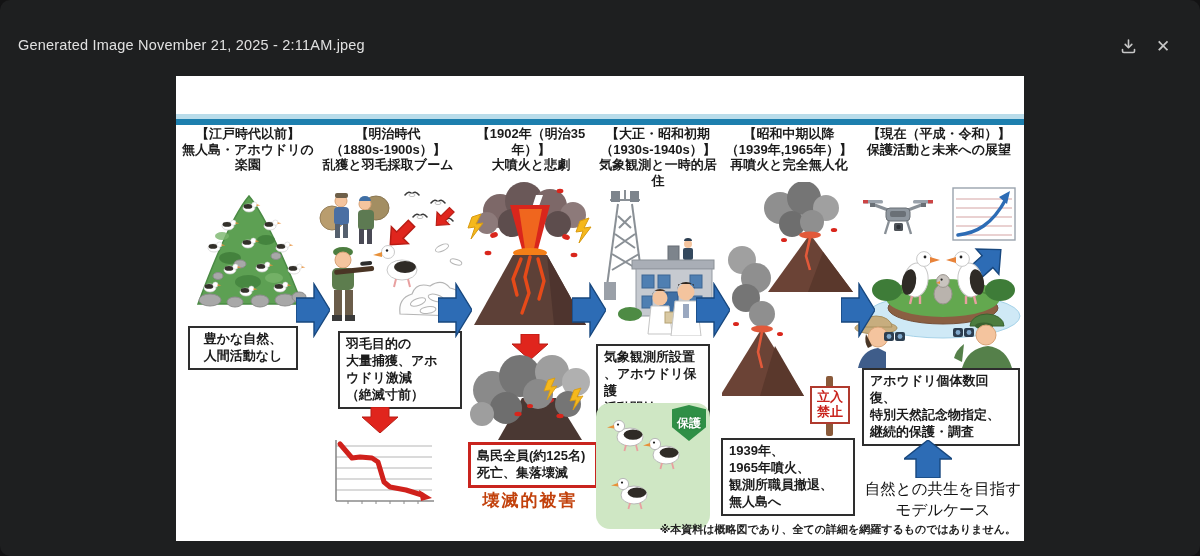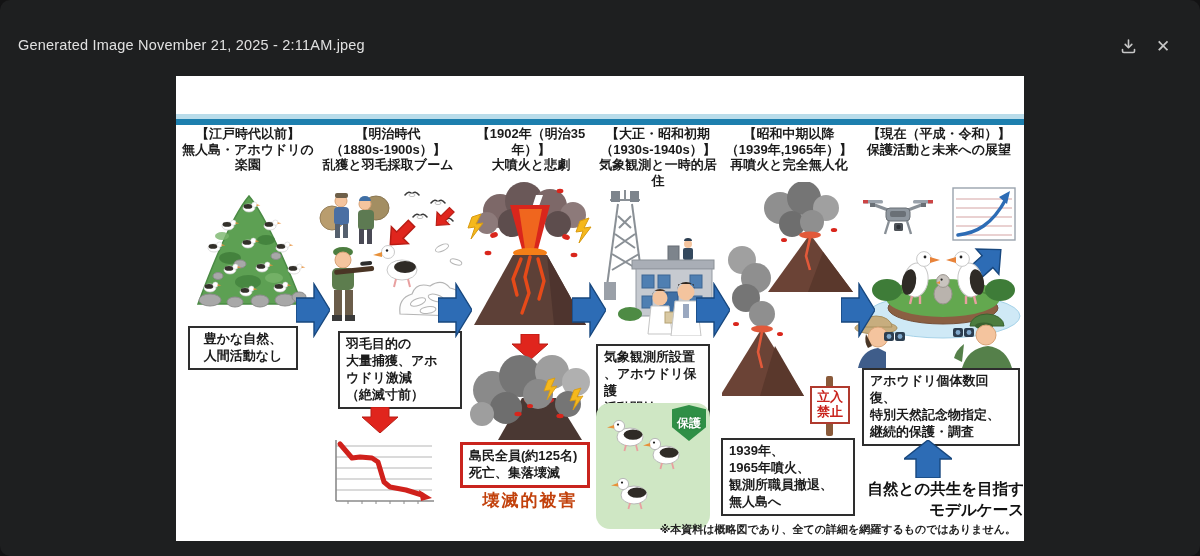--- a/index.html
+++ b/index.html
@@ -23,21 +23,21 @@
   .ttl-sub { font-size:20px; font-weight:bold; }
   .rule-light { position:absolute; left:0; top:38px; width:100%; height:5px; background:#b9dcea; }
   .rule-dark  { position:absolute; left:0; top:43px; width:100%; height:6px; background:#1d7fae; }
 
   .col-head { position:absolute; top:50px; font-size:13px; font-weight:bold; line-height:1.2; text-align:center; white-space:pre-line; }
 
   .box { position:absolute; background:#fff; border:2px solid #2e2e2e; font-size:13px; font-weight:bold; line-height:1.3; padding:3px 6px; white-space:pre-line; }
   .box-red { border:3px solid #c9241e; }
   .box-bold { font-weight:bold; }
   .cap-red { position:absolute; color:#c2410c; font-weight:bold; font-size:17px; text-align:center; letter-spacing:2px; }
-  .cap-bold { position:absolute; color:#111; font-weight:bold; font-size:15.5px; text-align:right; line-height:1.35; white-space:pre-line;padding-left:8px; }
+  .cap-bold { position:absolute; color:#111; font-weight:normal; font-size:15.5px; text-align:center; line-height:1.35; white-space:pre-line;padding-left:8px; }
   .footnote { position:absolute; right:8px; top:446px; font-size:11px; font-weight:bold; color:#222; }
 
   .green-panel { position:absolute; background:#cfe7c4; border-radius:14px; }
   .shield { position:absolute; width:34px; height:36px; background:#2f8f46; color:#fff; font-size:12px; font-weight:bold; display:flex; align-items:center; justify-content:center; clip-path:polygon(50% 0,100% 12%,100% 62%,50% 100%,0 62%,0 12%); text-shadow:0 0 2px #1c6a30; }
   .sign-post { position:absolute; background:#8a5a3a; border-radius:2px; }
   .sign { position:absolute; background:#fff; border:2px solid #b03a2e; color:#c9241e; font-weight:bold; font-size:13px; line-height:1.15; text-align:center; white-space:pre-line; padding:2px 3px; }
 </style>
 </head>
 <body>
 
@@ -267,21 +267,21 @@
         <circle cx="20" cy="66" r="12" fill="#9e9e9e"></circle>
       <polygon points="86,32 93,30 89,39 95,38 85,52 88,42 82,43" fill="#f5b81c" stroke="#d89a10" stroke-width=".8"></polygon>
       <polygon points="112,42 119,40 115,49 121,48 111,62 114,52 108,53" fill="#f5b81c" stroke="#d89a10" stroke-width=".8"></polygon>
       <g fill="#d9261c">
           <ellipse cx="56" cy="66" rx="3.6" ry="2.2"></ellipse>
           <ellipse cx="98" cy="68" rx="3.6" ry="2.2"></ellipse>
           <ellipse cx="68" cy="58" rx="3" ry="2"></ellipse>
         </g>
     </svg>
 
-    <div class="box box-red" style="left:284px; top:366px; width:130px;">島民全員(約125名)
+    <div class="box box-red" style="left:292px; top:366px; width:130px;">島民全員(約125名)
 死亡、集落壊滅</div>
     <div class="cap-red" style="left:284px; top:413px; width:140px;">壊滅的被害</div>
 
     <svg class="abs" style="left:422px; top:110px;" width="118" height="150" viewBox="0 0 118 150">
       <g stroke="#8a9096" stroke-width="2" fill="none">
         <line x1="20" y1="18" x2="9" y2="100"></line>
           <line x1="34" y1="18" x2="45" y2="100"></line>
         <path d="M20 30 L33 42 M33 30 L21 42 M17 48 L37 62 M37 48 L17 62 M14 68 L41 84 M41 68 L14 84"></path>
         <line x1="12" y1="14" x2="42" y2="14"></line>
           <line x1="27" y1="14" x2="27" y2="4"></line>

